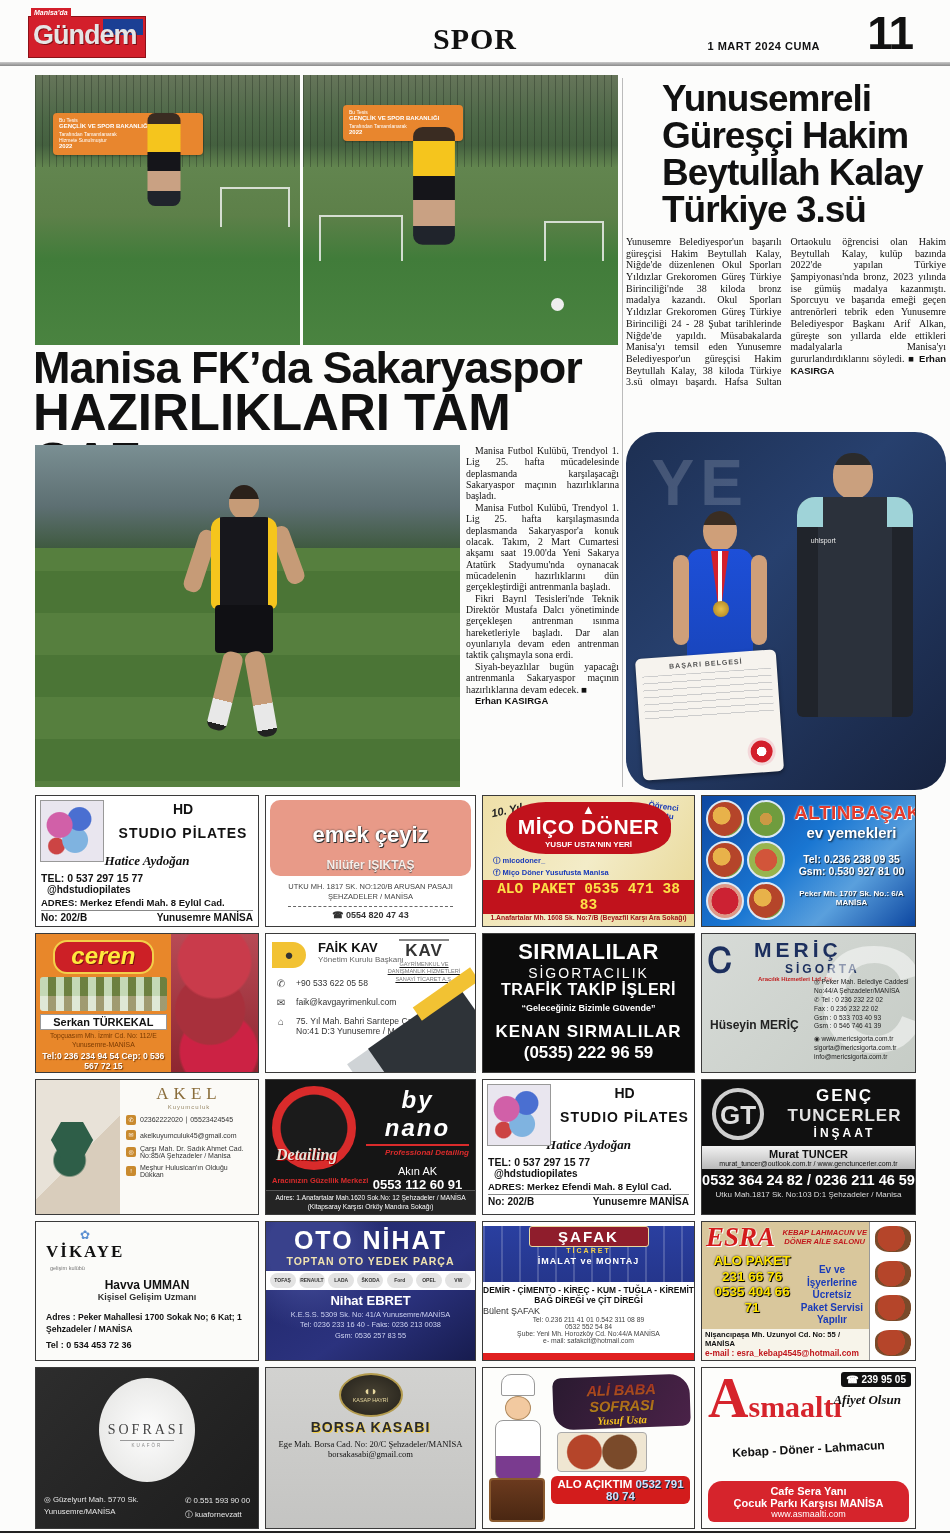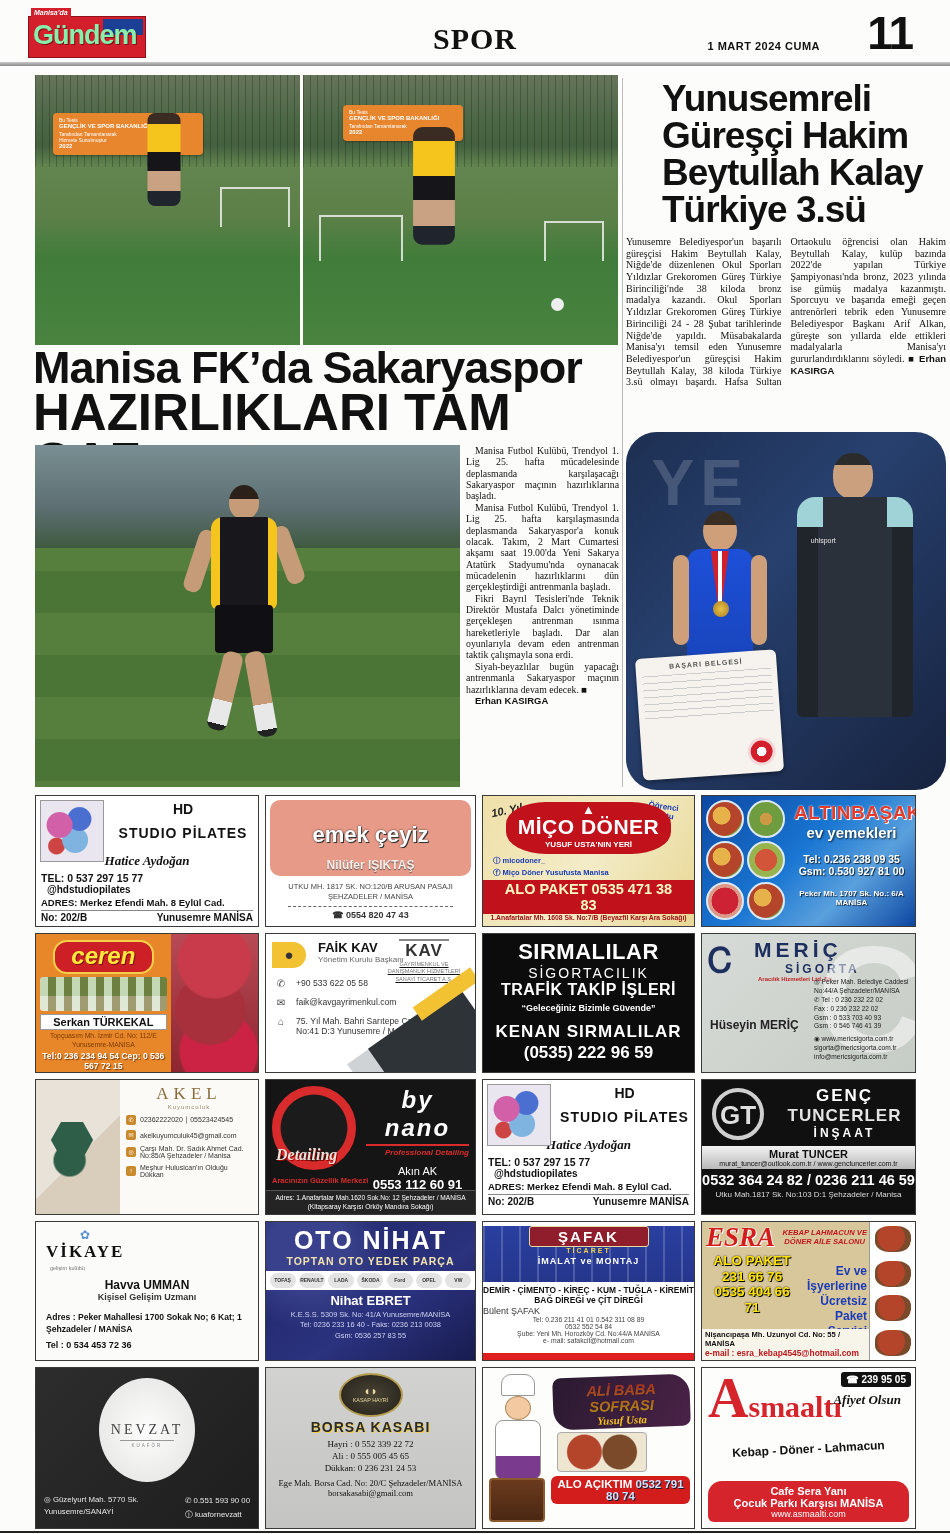--- a/index.html
+++ b/index.html
@@ -4,21 +4,21 @@
 <style>
   * { margin:0; padding:0; box-sizing:border-box; }
   html,body { width:950px; background:#e9e9e7; }
   body { font-family:"Liberation Sans", sans-serif; color:#111; }
   .page { position:relative; width:950px; height:1534px; background:#fcfcfb; overflow:hidden; }
 
   
   .masthead { position:absolute; left:0; top:0; width:950px; height:62px; }
   .logo { position:absolute; left:28px; top:16px; width:118px; height:42px; background:#d31f2b; border:1px solid #8c1118; }
   .logo-top { position:absolute; left:2px; top:-9px; background:#d31f2b; color:#fff; font-size:7px; font-style:italic; font-weight:bold; padding:1px 3px; }
-  .logo-main { position:absolute; left:4px; top:3px; color:#86efac; font-size:27px; font-weight:bold; letter-spacing:-1px; text-shadow:1px 1px 0 #7c0d13; }
+  .logo-main { position:absolute; left:4px; top:3px; color:#e5e5e5; font-size:27px; font-weight:bold; letter-spacing:-1px; text-shadow:1px 1px 0 #7c0d13; }
   .logo-blue { position:absolute; right:2px; top:2px; width:40px; height:16px; background:#1b3f94; }
   .section-title { position:absolute; left:0; right:0; top:22px; text-align:center; font-family:"Liberation Serif", serif; font-weight:bold; font-size:30px; letter-spacing:1px; }
   .edition-date { position:absolute; right:130px; top:40px; font-size:11px; font-weight:bold; letter-spacing:.5px; }
   .page-number { position:absolute; right:38px; top:6px; font-size:46px; font-weight:bold; letter-spacing:-2px; }
   .masthead-rule { position:absolute; left:0; top:62px; width:950px; height:4px; background:linear-gradient(180deg,#c9c9c9,#8a8a8a); }
 
   
   .articles { position:absolute; left:0; top:66px; width:950px; height:727px; }
   .col-rule-v { position:absolute; top:12px; bottom:6px; width:1px; background:#bbb; }
 
@@ -102,21 +102,21 @@
 
   
   .ad-mico { background:linear-gradient(120deg,#efe0a8,#f3ecc8 50%,#e8d795); color:#222; }
   .mico-yil { position:absolute; left:8px; top:8px; font-size:11px; font-weight:bold; font-style:italic; transform:rotate(-12deg); }
   .mico-badge { position:absolute; right:6px; top:6px; font-size:8px; font-weight:bold; color:#1a3bb8; transform:rotate(8deg); text-align:center; width:50px; }
   .mico-banner { margin:6px auto 0; width:78%; background:#c1121c; border-radius:40px/22px; text-align:center; padding:3px 0 5px; color:#fff; position:relative; }
   .mico-hat { font-size:13px; line-height:.8; color:#fff; }
   .mico-title { font-size:21px; font-weight:bold; letter-spacing:.5px; }
   .mico-sub { font-size:8px; font-weight:bold; margin-top:1px; }
   .mico-social { font-size:7.5px; margin:2px 0 0 10px; font-weight:bold; color:#1a3bb8; }
-  .mico-alo { background:#c1121c; color:#fef9c3; font-weight:bold; font-size:14.5px; text-align:center; margin-top:2px; padding:1px 12px; }
+  .mico-alo { background:#c1121c; color:#fde047; font-weight:bold; font-size:14.5px; text-align:center; margin-top:2px; padding:1px 12px;font-family:Liberation Mono, monospace; }
   .mico-adr { text-align:center; font-size:6.8px; color:#a01016; font-weight:bold; }
 
   
   .ad-altin { background:linear-gradient(135deg,#0d47a1 0%,#1976d2 45%,#5aa0dd 70%,#0d47a1 100%); color:#fff; }
   .altin-foods { position:absolute; left:4px; top:4px; bottom:4px; width:84px; display:flex; flex-wrap:wrap; gap:3px; align-content:flex-start; }
   .food { width:38px; height:38px; border-radius:50%; border:2px solid #dce9f5; background:radial-gradient(circle at 40% 40%, #e8b24a 0 30%, #b5452a 32% 70%, #7a9c3e 72%); }
   .food:nth-child(2){ background:radial-gradient(circle at 50% 50%, #c94 0 25%, #6f9c3e 27% 75%, #e0dcc8 77%); }
   .food:nth-child(4){ background:radial-gradient(circle at 50% 50%, #d2553a 0 45%, #98b44e 47% 75%, #e0dcc8 77%); }
   .food:nth-child(5){ background:radial-gradient(circle at 50% 50%, #c23 0 55%, #d98 57%); }
   .altin-right { margin-left:92px; padding:6px 6px 0 0; text-align:center; }
@@ -240,21 +240,21 @@
   .safak-tel { font-size:6.8px; text-align:center; color:#444; }
   .safak-mail { font-size:6.8px; text-align:center; color:#444; }
   .safak-red { position:absolute; left:0; right:0; bottom:0; height:7px; background:#e02020; }
 
   
   .ad-esra { background:#d9c79c; display:flex; }
   .esra-main { flex:1; padding:3px 4px; position:relative; }
   .esra-title { font-family:"Liberation Serif", serif; font-style:italic; font-weight:bold; font-size:27px; color:#d31c1c; text-shadow:0 0 2px #fff,1px 1px 0 #fff; display:inline-block; line-height:.9; }
   .esra-s { position:absolute; right:2px; top:6px; font-size:7.6px; font-weight:bold; font-style:italic; color:#c0171c; text-align:center; line-height:1.2; }
   .esra-alo { margin-top:4px; font-size:13.5px; font-weight:bold; color:#ffe400; text-shadow:0 0 2px #000,1px 1px 0 #000; width:58%; text-align:center; line-height:1.15; }
-  .esra-note { position:absolute; right:2px; top:42px; width:70px; text-align:right; font-size:12px; font-weight:bold; color:#1a3bb8; line-height:1.25;margin-left:28px; }
+  .esra-note { position:absolute; right:2px; top:42px; width:70px; text-align:center; font-size:10px; font-weight:bold; color:#1a3bb8; line-height:1.25;margin-left:28px; }
   .esra-bottom { position:absolute; left:0; right:0; bottom:0; background:#f7f4ea; padding:1px 3px 2px; }
   .esra-adr { font-size:7.6px; font-weight:bold; color:#111; }
   .esra-mail { font-size:8.4px; font-weight:bold; color:#c0171c; }
   .esra-foods { width:46px; background:#fff; border-left:1px solid #999; display:flex; flex-direction:column; justify-content:space-around; align-items:center; }
   .esra-food { width:36px; height:26px; border-radius:40%; background:radial-gradient(circle at 45% 45%, #b5452a 0 55%, #7a4a2a 57% 80%, #e3d9c8 82%); }
 
   
   .ad-nevzat { background:linear-gradient(135deg,#2d2d2d,#1d1d1d); color:#ddd; }
   .nev-oval { position:absolute; left:50%; top:10px; transform:translateX(-50%); width:96px; height:104px; border-radius:50%; background:radial-gradient(#fdfdfd,#e2e2e0); color:#555; text-align:center; }
   .nev-title { font-family:"Liberation Serif", serif; letter-spacing:3px; font-size:14px; padding-top:44px; color:#444; }
@@ -692,47 +692,42 @@
       <div class="esra-foods">
         <div class="esra-food"></div>
         <div class="esra-food"></div>
         <div class="esra-food"></div>
         <div class="esra-food"></div>
       </div>
     </div>
 
     <div class="ad ad-nevzat">
       <div class="nev-oval">
-        <div class="nev-title">NEVZAT</div>
+        <div class="nev-title">SOFRASI</div>
         <div class="nev-rule"></div>
         <div class="nev-sub">KUAFÖR</div>
       </div>
       <div class="nev-bottom">
         <div class="nev-left">
           <div>◎ Güzelyurt Mah. 5770 Sk.</div>
-          <div>Yunusemre/SANAYİ</div>
+          <div>Yunusemre/MANİSA</div>
         </div>
         <div class="nev-right">
           <div>✆ 0.551 593 90 00</div>
           <div>ⓘ kuafornevzatt</div>
         </div>
       </div>
     </div>
 
     <div class="ad ad-borsa">
       <div class="borsa-oval">
         <div class="borsa-bull">◖◗</div>
         <div>KASAP HAYRİ</div>
       </div>
       <div class="borsa-title">BORSA KASABI</div>
-      <div class="borsa-tels">
-        <div>Hayri : 0 552 339 22 72</div>
-        <div>Ali : 0 555 005 45 65</div>
-        <div>Dükkan: 0 236 231 24 53</div>
-      </div>
       <div class="borsa-adr">Ege Mah. Borsa Cad. No: 20/C Şehzadeler/MANİSA</div>
       <div class="borsa-mail">borsakasabi@gmail.com</div>
     </div>
 
     <div class="ad ad-alibaba">
       <div class="ali-chef">
         <div class="chef-hat"></div>
         <div class="chef-face"></div>
         <div class="chef-body"></div>
       </div>

